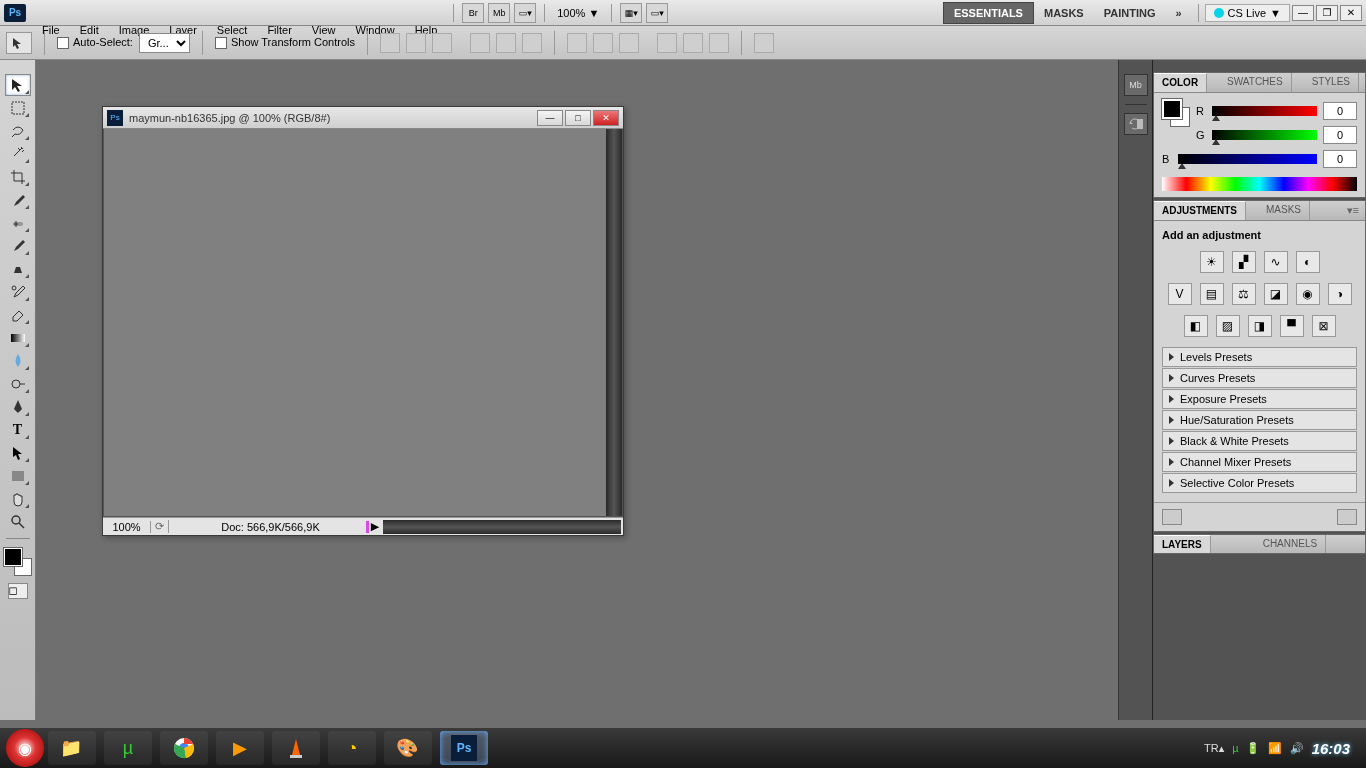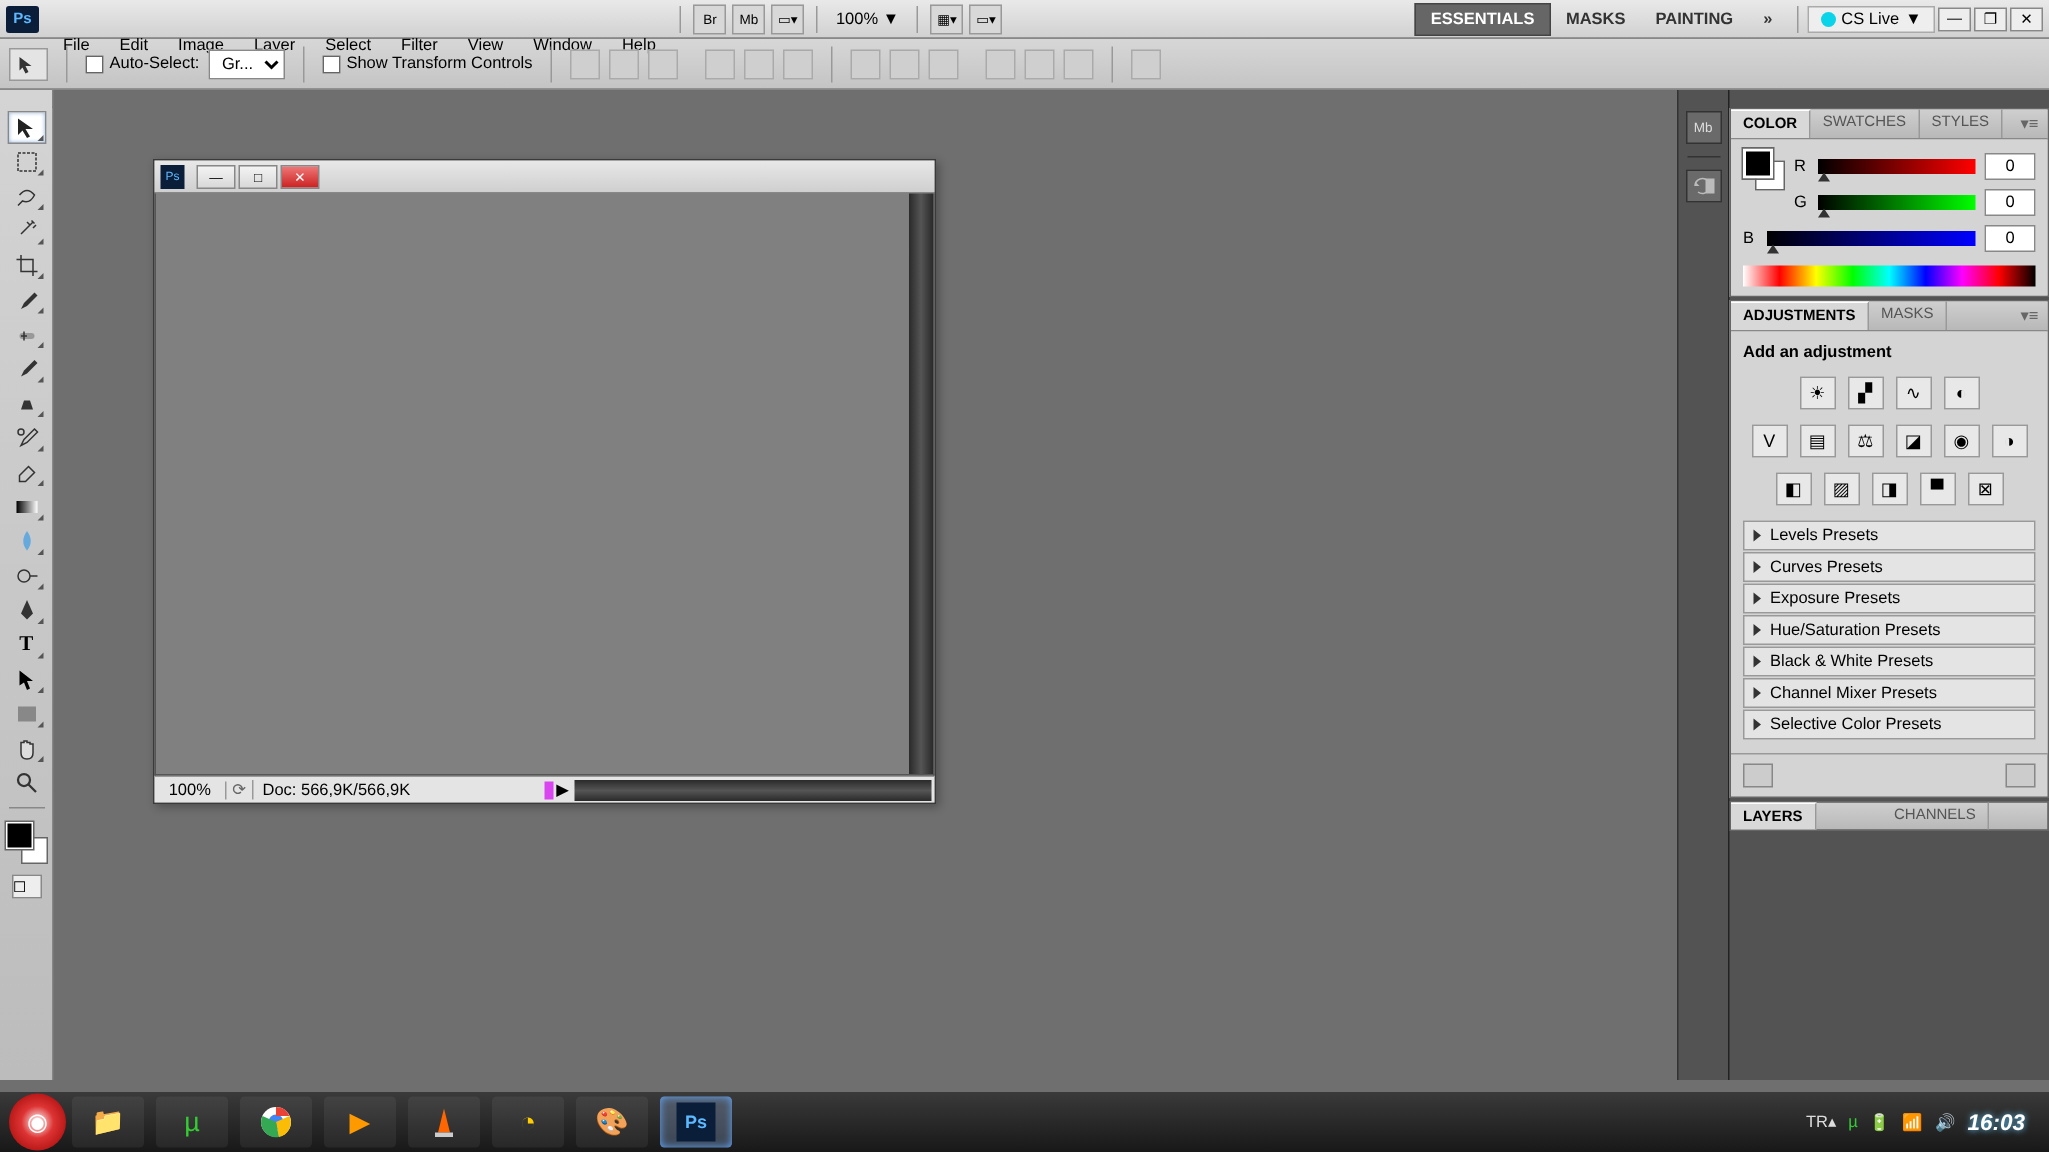--- a/index.html
+++ b/index.html
@@ -53,32 +53,32 @@
 .doc-title .txt { flex:1; color:#333; }
 .doc-btns { display:flex; }
 .doc-btn { width:26px; height:16px; border:1px solid #888; background:linear-gradient(#f4f4f4,#d8d8d8); margin-left:2px; display:flex; align-items:center; justify-content:center; font-size:9px; }
 .doc-btn.close { background:linear-gradient(#e77,#c22); color:#fff; }
 .doc-body { height:388px; background:#808080; position:relative; border:1px solid #555; border-top:none; display:flex; }
 .doc-canvas { flex:1; background:#808080; }
 .doc-vscroll { width:16px; background:linear-gradient(90deg,#2a2a2a,#555,#2a2a2a); }
 .doc-status { height:18px; background:#e4e4e4; border-top:1px solid #999; display:flex; align-items:center; font-size:10px; }
 .doc-status .z { width:48px; text-align:center; border-right:1px solid #999; }
 .doc-status .r { width:18px; text-align:center; border-right:1px solid #999; color:#666; }
-.doc-status .d { flex:0 0 200px; padding-left:6px; border-right:6px solid #d946ef; }
+.doc-status .d { flex:0 0 200px; padding-left:6px; border-right:3px solid #d946ef;text-align:center; }
 .doc-status .pl { width:12px; text-align:center; }
 .doc-hscroll { flex:1; height:14px; background:linear-gradient(#2a2a2a,#555,#2a2a2a); margin:2px; }
 
 
 .dock-strip { width:34px; background:#535353; border-left:1px solid #333; padding-top:14px; display:flex; flex-direction:column; align-items:center; gap:6px; }
 .dock-ico { width:24px; height:22px; background:#6a6a6a; border:1px solid #333; display:flex; align-items:center; justify-content:center; color:#ddd; font-size:9px; }
 
 
 .panels { width:214px; background:#535353; border-left:1px solid #222; padding-top:12px; display:flex; flex-direction:column; }
 .panel { background:#d4d4d4; border:1px solid #666; margin-bottom:2px; }
-.panel-tabs { height:20px; background:linear-gradient(#cfcfcf,#b8b8b8); display:flex; border-bottom:1px solid #888; }
+.panel-tabs { height:20px; background:linear-gradient(#cfcfcf,#b8b8b8); display:flex; border-bottom:1px solid #888;gap:12px; }
 .ptab { padding:3px 8px; font-size:10px; color:#555; border-right:1px solid #999; }
 .ptab.active { background:#d8d8d8; color:#000; font-weight:bold; border-top:1px solid #fff; }
 .ptab-menu { margin-left:auto; padding:3px 6px; color:#666; }
 .panel-body { padding:6px 8px; background:#d4d4d4; }
 
 
 .color-swatch { position:relative; width:28px; height:28px; float:left; margin-right:6px; }
 .color-swatch .fg { position:absolute; top:0; left:0; width:20px; height:20px; background:#000; border:2px solid #fff; outline:1px solid #666; }
 .color-swatch .bg { position:absolute; bottom:0; right:0; width:20px; height:20px; background:#fff; border:1px solid #666; }
 .slider-row { display:flex; align-items:center; gap:6px; height:24px; }
@@ -322,20 +322,21 @@
       <div class="bg"></div>
       <div class="fg"></div>
     </div>
     <div class="quick">◻</div>
   </div>
 
   <div class="canvas-area">
     <div class="docwin">
       <div class="doc-title">
         <div class="ico">Ps</div>
+        <div class="txt">maymun-nb16365.jpg @ 100% (RGB/8#)</div>
         <div class="doc-btns">
           <div class="doc-btn">—</div>
           <div class="doc-btn">□</div>
           <div class="doc-btn close">✕</div>
         </div>
       </div>
       <div class="doc-body">
         <div class="doc-canvas"></div>
         <div class="doc-vscroll"></div>
       </div>

